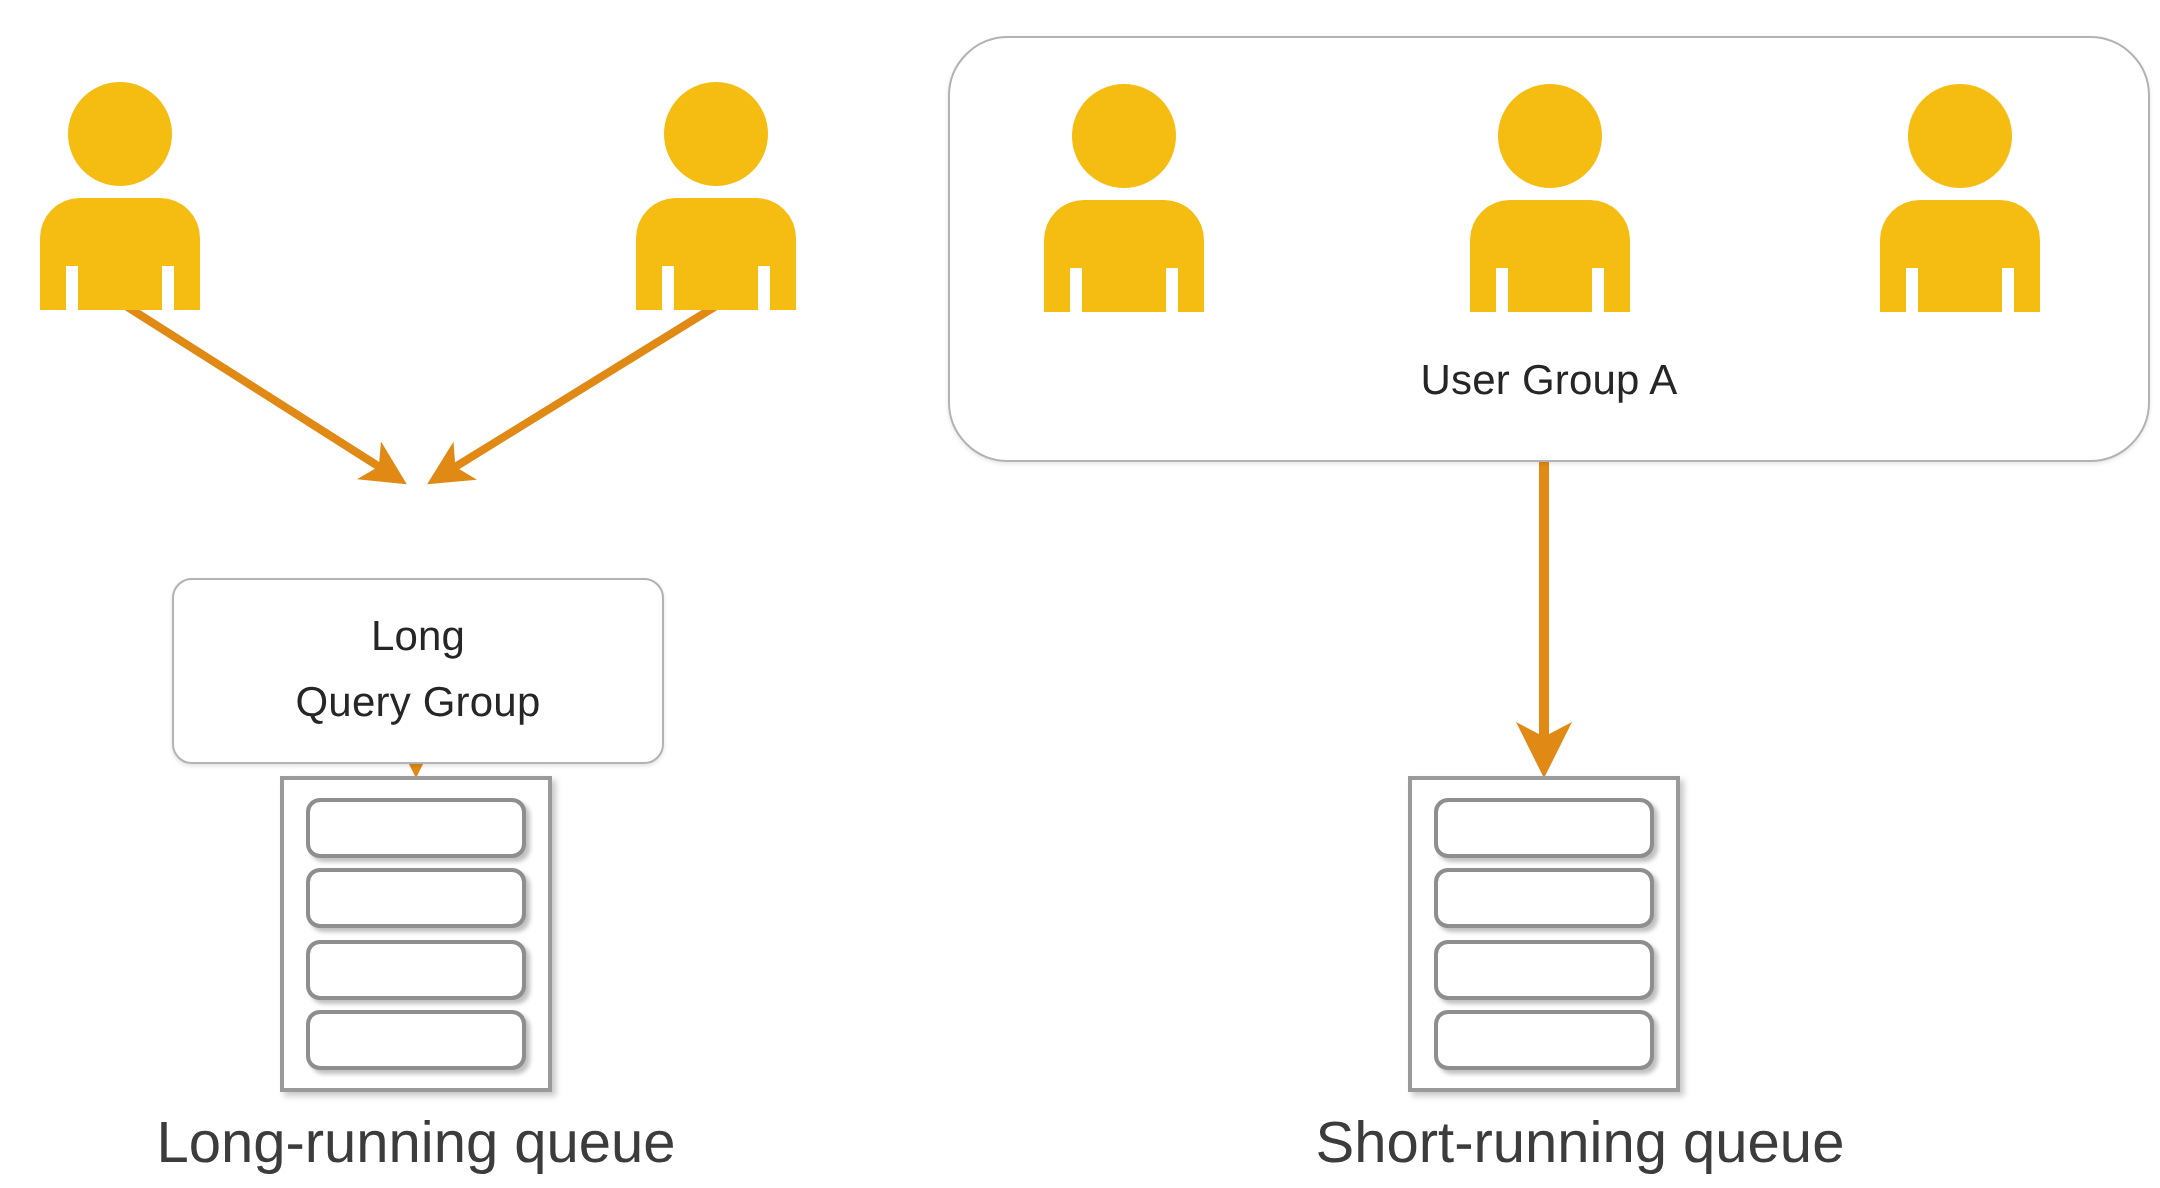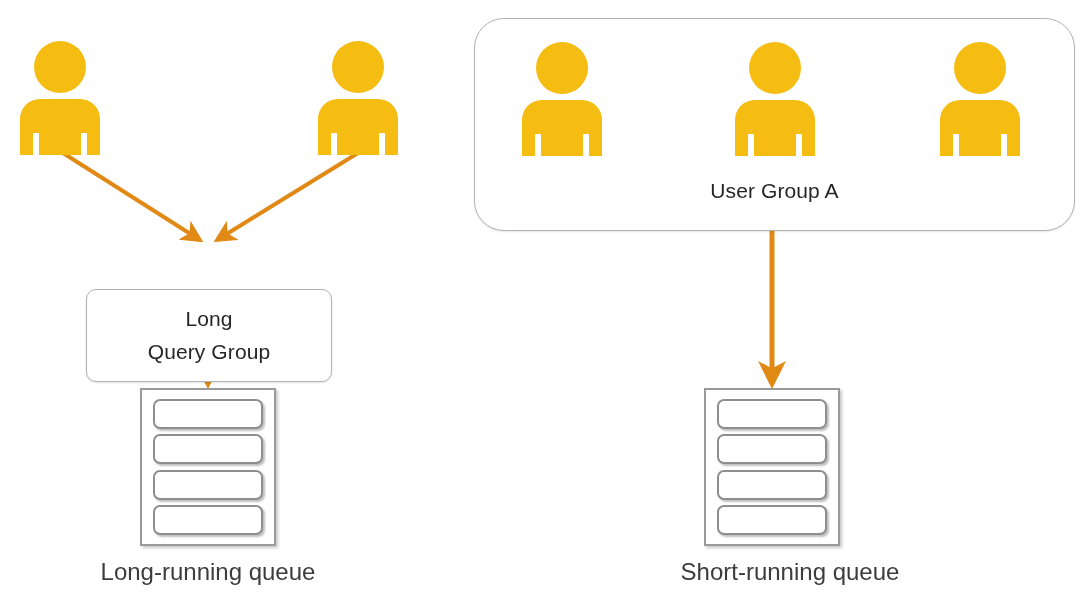--- a/index.html
+++ b/index.html
@@ -75,21 +75,21 @@
     border: 2px solid #8e8e8e;
     border-radius: 7px;
     box-shadow: 2px 2px 2px rgba(0,0,0,0.25);
     height: 30px;
   }
 
   .caption {
     position: absolute;
     text-align: center;
     color: #3c3c3c;
-    font-size: 24px;
+    font-size: 29px;
     line-height: 32px;
     white-space: nowrap;
   }
 </style>
 </head>
 <body>
 
 <svg id="canvas" viewBox="0 0 1080 594" xmlns="http://www.w3.org/2000/svg">
   <defs>
     <marker id="ah" viewBox="0 0 10 10" refX="8.2" refY="5" markerWidth="5.6" markerHeight="5.6" orient="auto-start-reverse">

